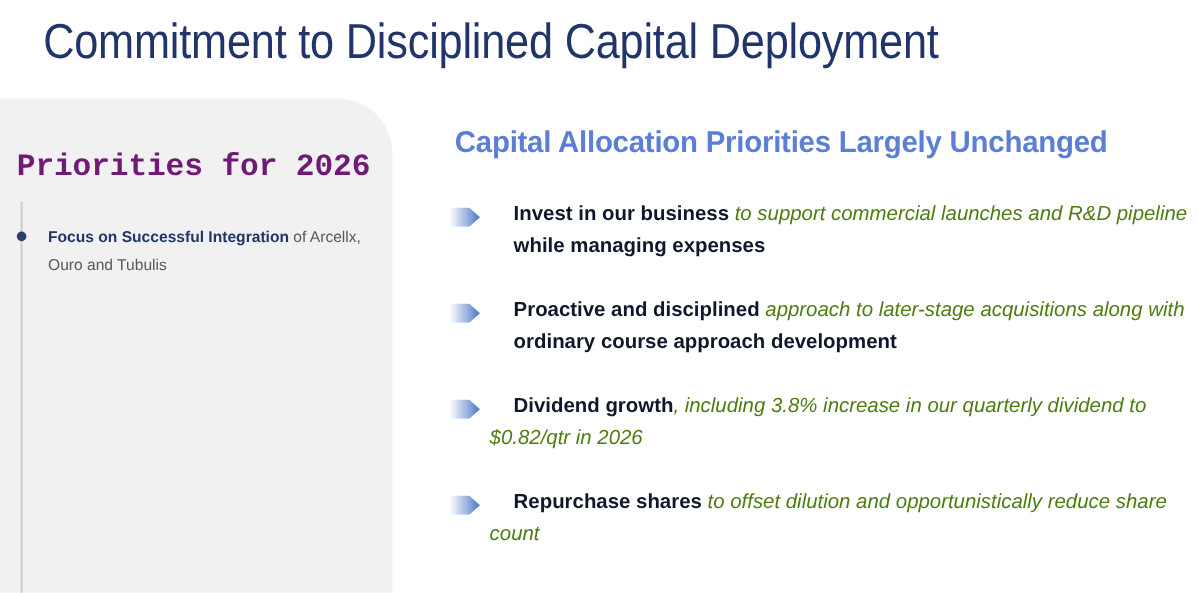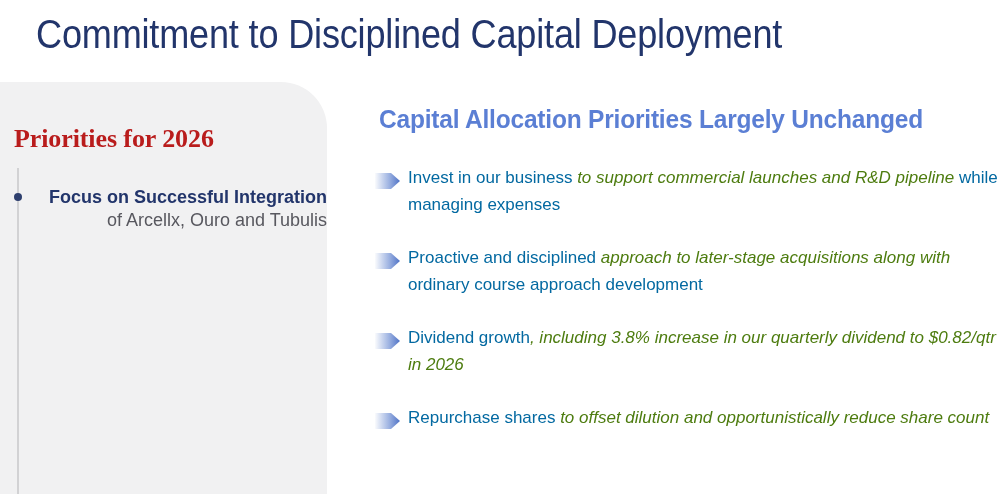--- a/index.html
+++ b/index.html
@@ -42,23 +42,23 @@
     height: 412px;
     background: #F1F1F2;
     border-top-right-radius: 46px;
   }
   #left-heading {
     position: absolute;
     left: 14px;
     top: 42px;
     font-size: 26px;
     font-weight: 700;
-    color: #b91c1c;
+    color: #701a75;
     letter-spacing: -0.1px;
-    font-family: Liberation Serif, serif;
+    font-family: Liberation Mono, monospace;
     white-space: nowrap;
     text-align: center;
   }
   #left-timeline {
     position: absolute;
     left: 17px;
     top: 86px;
     width: 2px;
     height: 390px;
     background: #D2D2D4;
@@ -69,25 +69,24 @@
     top: 104px;
     width: 327px;
     margin: 0;
     padding: 0;
     list-style: none;
   }
   .left-item {
     position: relative;
     padding-left: 40px;
     margin-bottom: 22px;
-    font-size: 18px;
+    font-size: 13px;
     line-height: 23px;
     color: #58585F;
     font-family: "Liberation Sans", "DejaVu Sans", sans-serif;
-    text-align: right;
   }
   .left-dot {
     position: absolute;
     left: 14px;
     top: 7px;
     width: 8px;
     height: 8px;
     border-radius: 50%;
     background: #2E3F6E;
   }
@@ -140,22 +139,23 @@
     font-family: "Liberation Sans", "DejaVu Sans", sans-serif;
   }
   .right-arrow {
     position: absolute;
     left: 0;
     top: 6px;
     width: 25px;
     height: 16px;
   }
   .right-strong {
-    font-weight: 400;
-    color: #0369a1;
+    font-weight: 700;
+    color: #0f172a;
+    margin-left: 20px;
   }
   .right-rest {
     font-weight: 400;
     color: #4d7c0f;
     font-style: italic;
   }
 </style>
 </head>
 <body>
 

